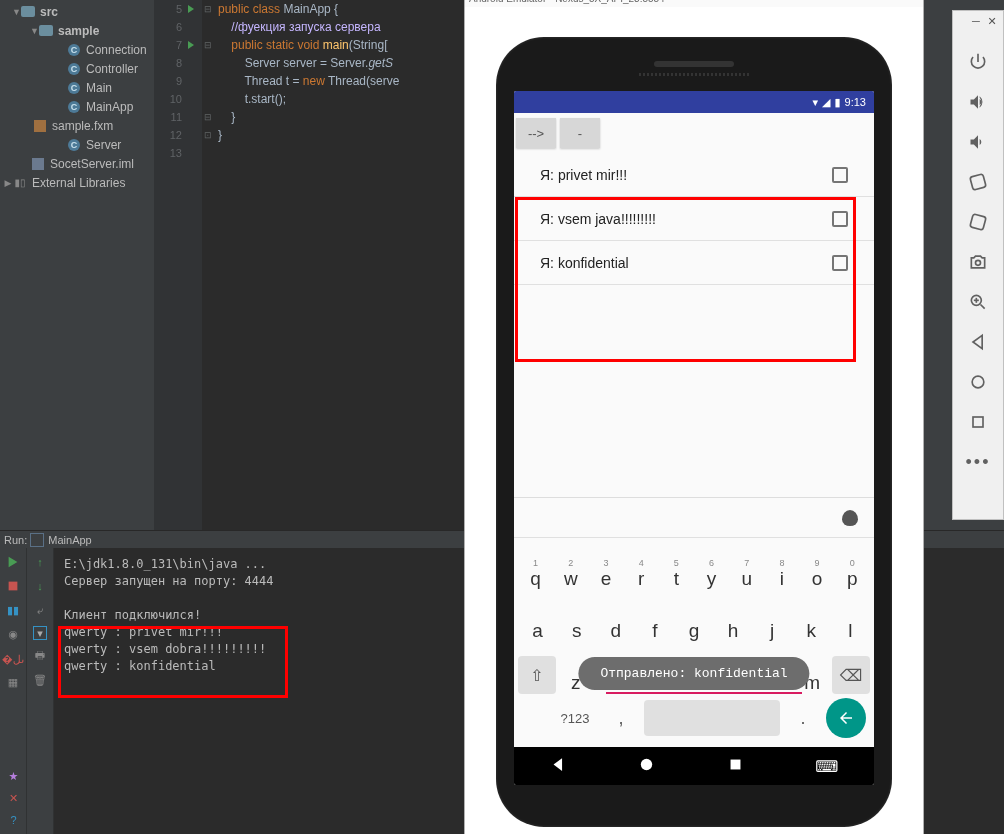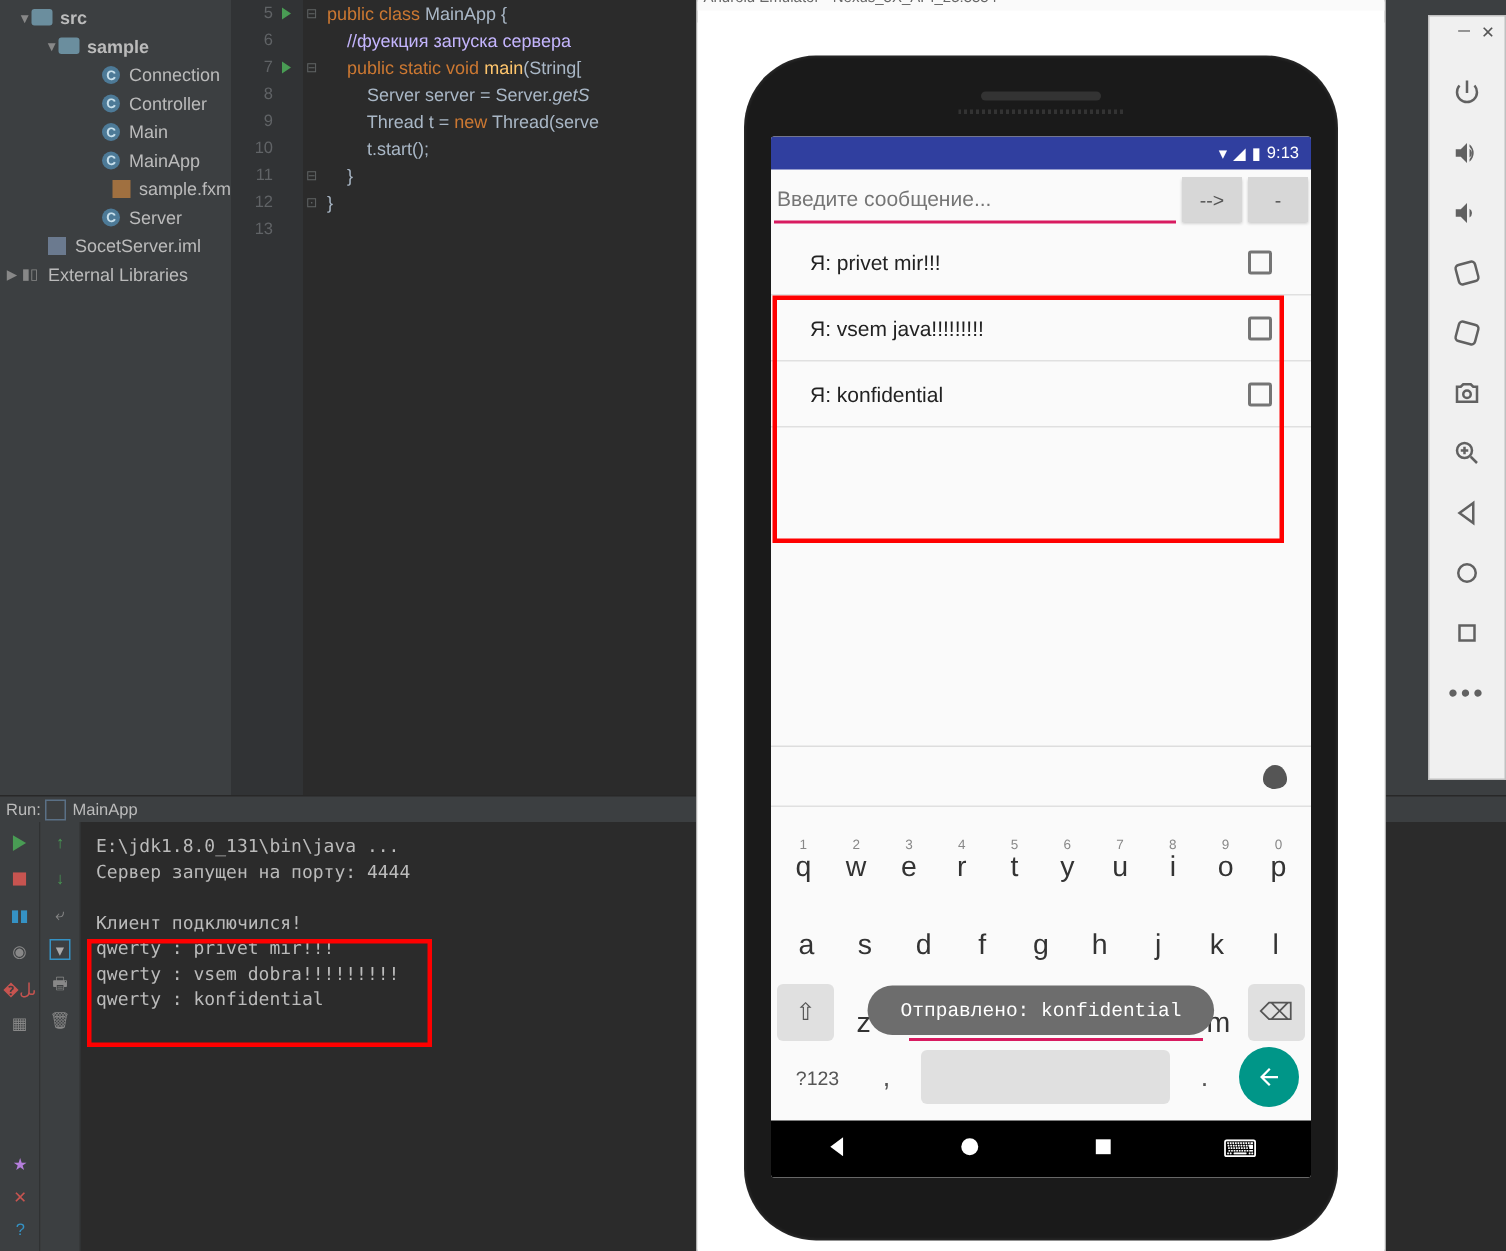--- a/index.html
+++ b/index.html
@@ -63,21 +63,21 @@
 .mic{width:16px;height:16px;background:#555;border-radius:50% 50% 50% 50% / 60% 60% 40% 40%;position:relative;}
 .krow { display:flex; justify-content:space-around; align-items:flex-end; height:52px; padding:0 4px;}
 .key { width:30px; text-align:center; }
 .key .sup { font-size:9px; color:#888; display:block; line-height:10px;}
 .key .main { font-size:19px; color:#333; }
 .krow2 .key{width:33px;}
 .krow3{position:relative;}
 .shift,.bksp{width:38px;height:38px;background:#e0e0e0;border-radius:4px;display:flex;align-items:center;justify-content:center;font-size:16px;color:#555;}
 .toast{position:absolute;left:50%;transform:translateX(-50%);background:#6d6d6d;color:#fff;font-size:13px;padding:9px 22px;border-radius:20px;white-space:nowrap;z-index:2;}
 .toastline{position:absolute;height:2px;background:#d81b60;}
-.botrow{display:flex;height:48px;align-items:center;padding:0 8px;gap:8px;}
+.botrow{display:flex;height:48px;align-items:center;padding:0 8px;gap:8px;margin-left:30px;}
 .num123{width:46px;text-align:center;color:#555;font-size:13px;}
 .comma{width:30px;text-align:center;font-size:18px;color:#555;}
 .space{flex:1;height:36px;background:#e0e0e0;border-radius:4px;}
 .dot{width:30px;text-align:center;font-size:18px;color:#555;}
 .enter{width:40px;height:40px;background:#009688;border-radius:50%;display:flex;align-items:center;justify-content:center;color:#fff;}
 
 .navbar { position:absolute; bottom:0; left:0; width:100%; height:38px; background:#000; display:flex; justify-content:space-around; align-items:center;}
 .navbtn{color:#fff;font-size:15px;}
 .navbar svg{fill:#fff;width:17px;height:17px;}
 
@@ -127,21 +127,21 @@
       </span>
       <span>Main</span>
     </div>
     <div class="tree-row" style="padding-left: 58px;">
       <span class="arrow"></span>
       <span class="icon">
         <span class="class-icon">C</span>
       </span>
       <span>MainApp</span>
     </div>
-    <div class="tree-row" style="padding-left: 24px; justify-content: flex-end;">
+    <div class="tree-row" style="padding-left: 24px;">
       <span class="arrow"></span>
       <span class="icon">
         <span class="fxml-icon"></span>
       </span>
       <span>sample.fxm</span>
     </div>
     <div class="tree-row" style="padding-left: 58px;">
       <span class="arrow"></span>
       <span class="icon">
         <span class="class-icon">C</span>
@@ -268,21 +268,20 @@
       <div class="speaker"></div>
       <div class="speaker-dots"></div>
       <div class="screen">
         <div class="statusbar">
           <span>▾</span>
           <span>◢</span>
           <span>▮</span>
           <span>9:13</span>
         </div>
         <div class="inputrow">
-          <input class="msgfield" placeholder="Введите сообщение..." style="">
           <button class="ibtn">--&gt;</button>
           <button class="ibtn">-</button>
         </div>
         <div class="listarea" id="msglist">
             <div class="msgrow">
               <span>Я: privet mir!!!</span>
               <span class="chk"></span>
             </div>
             <div class="msgrow">
               <span>Я: vsem java!!!!!!!!!</span>

